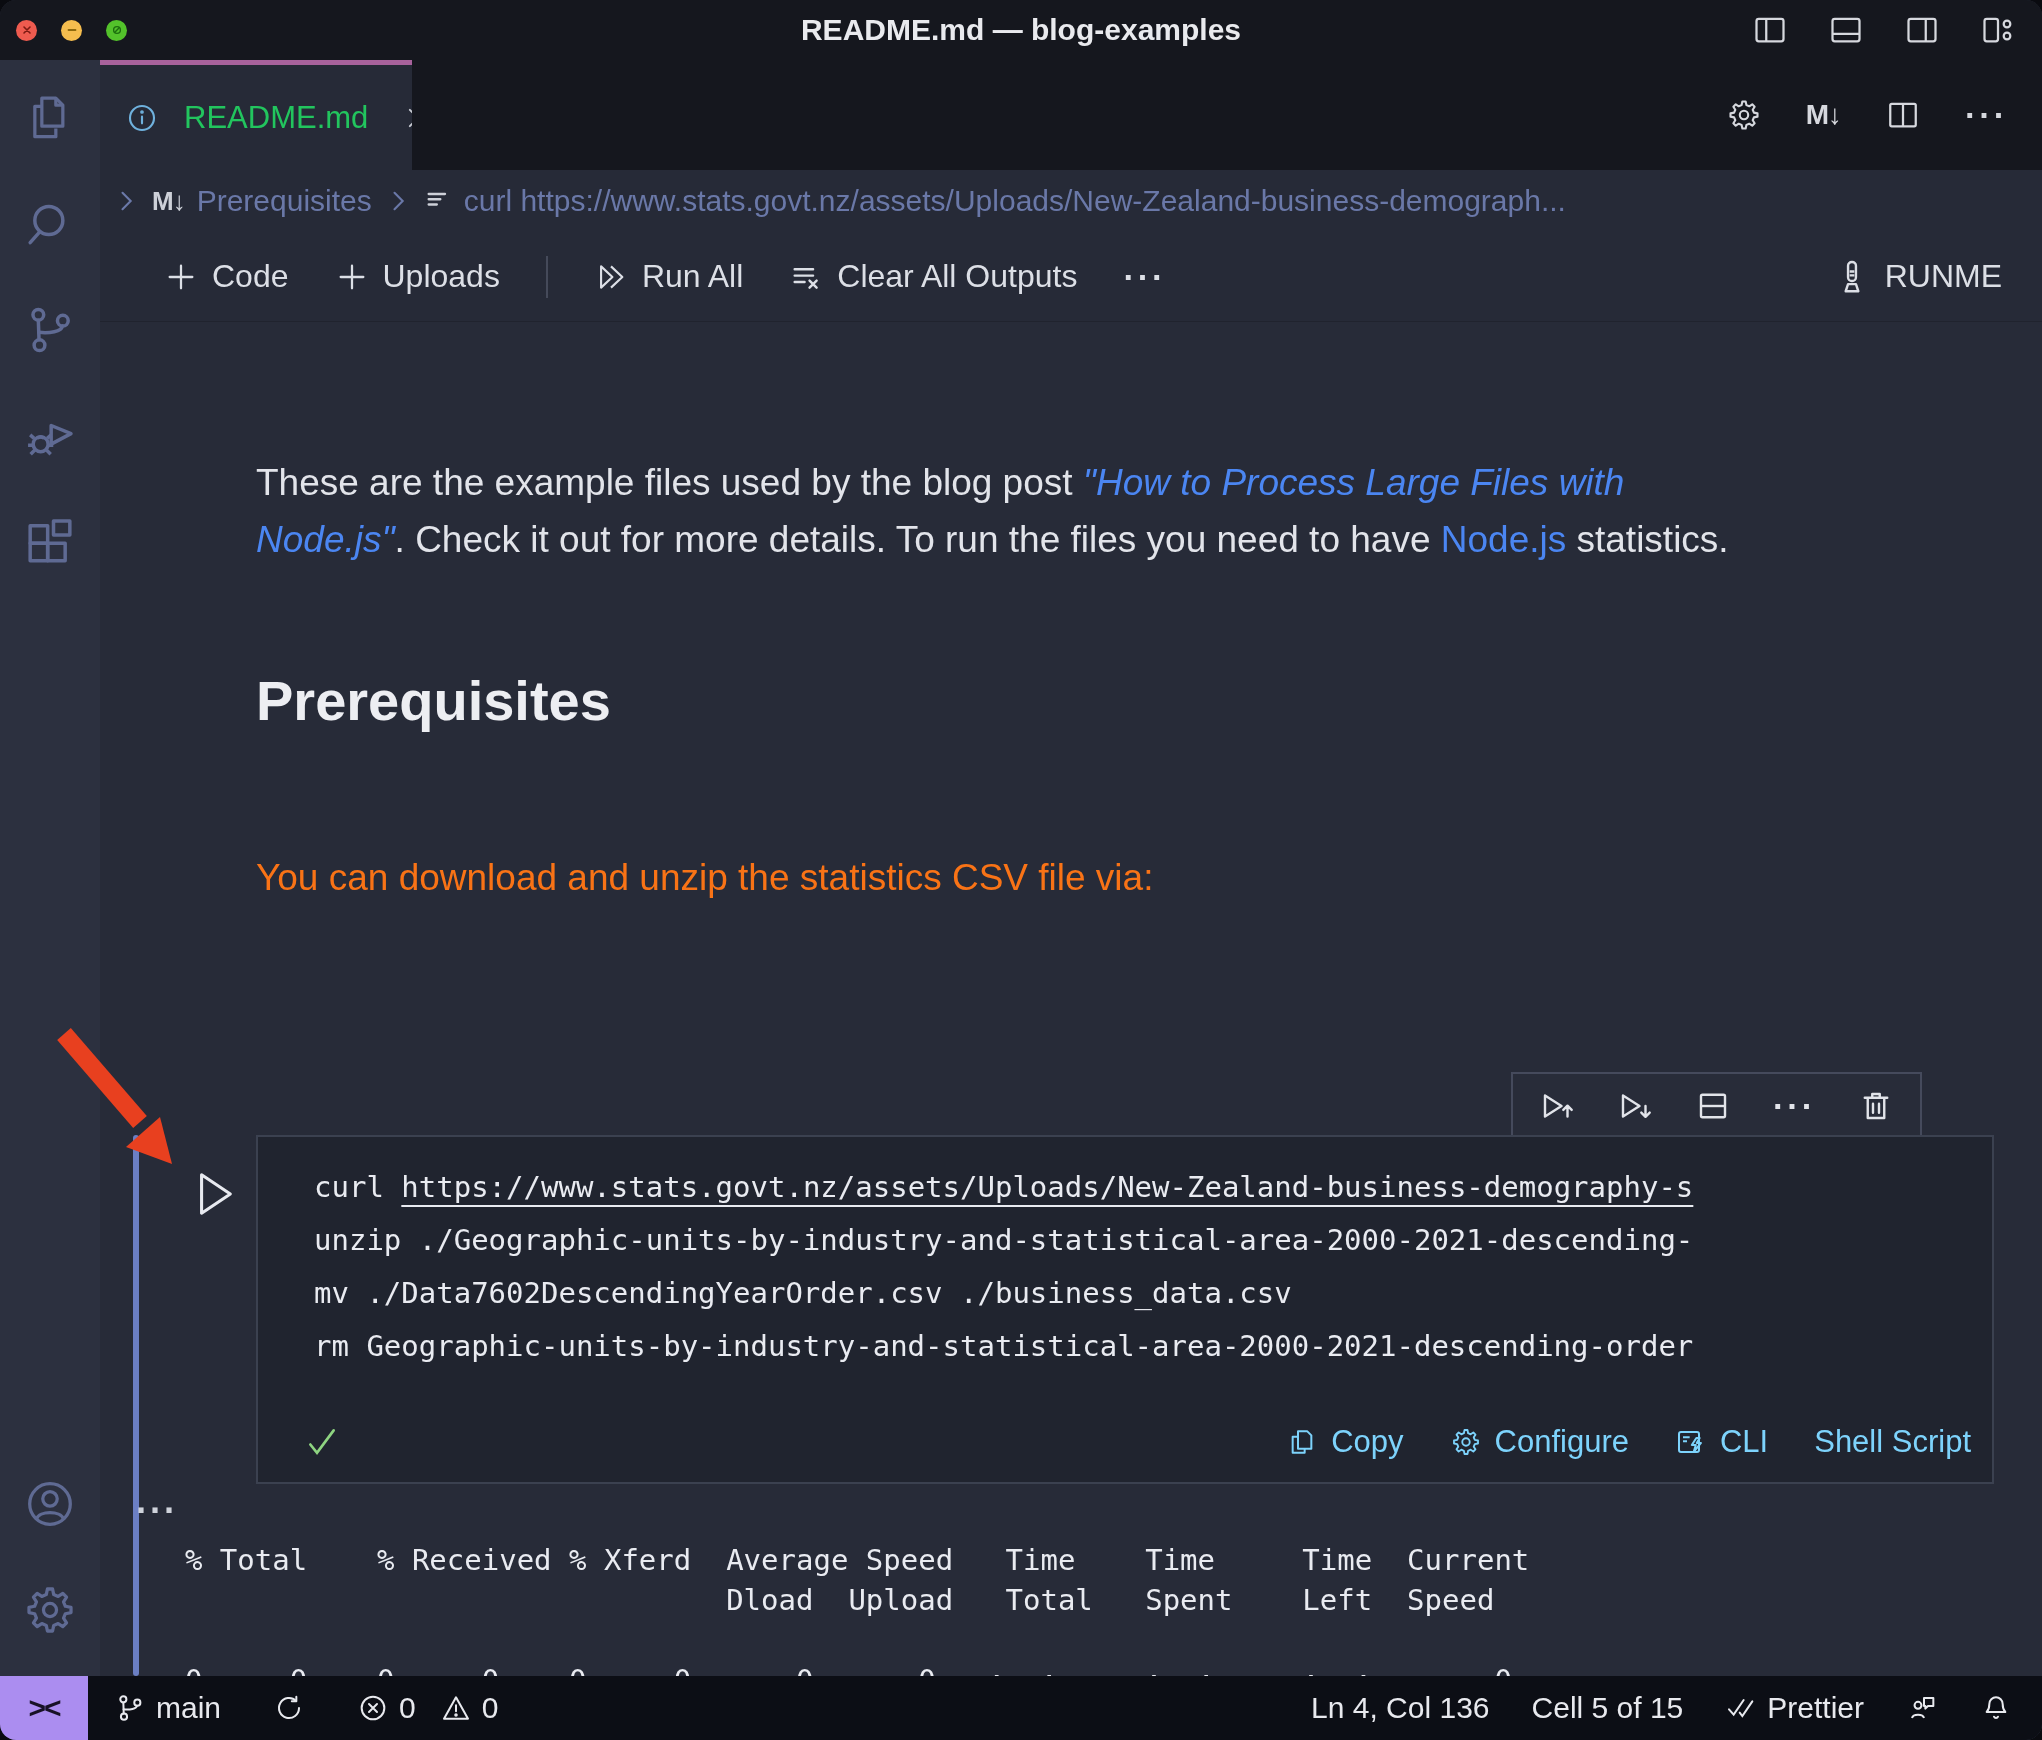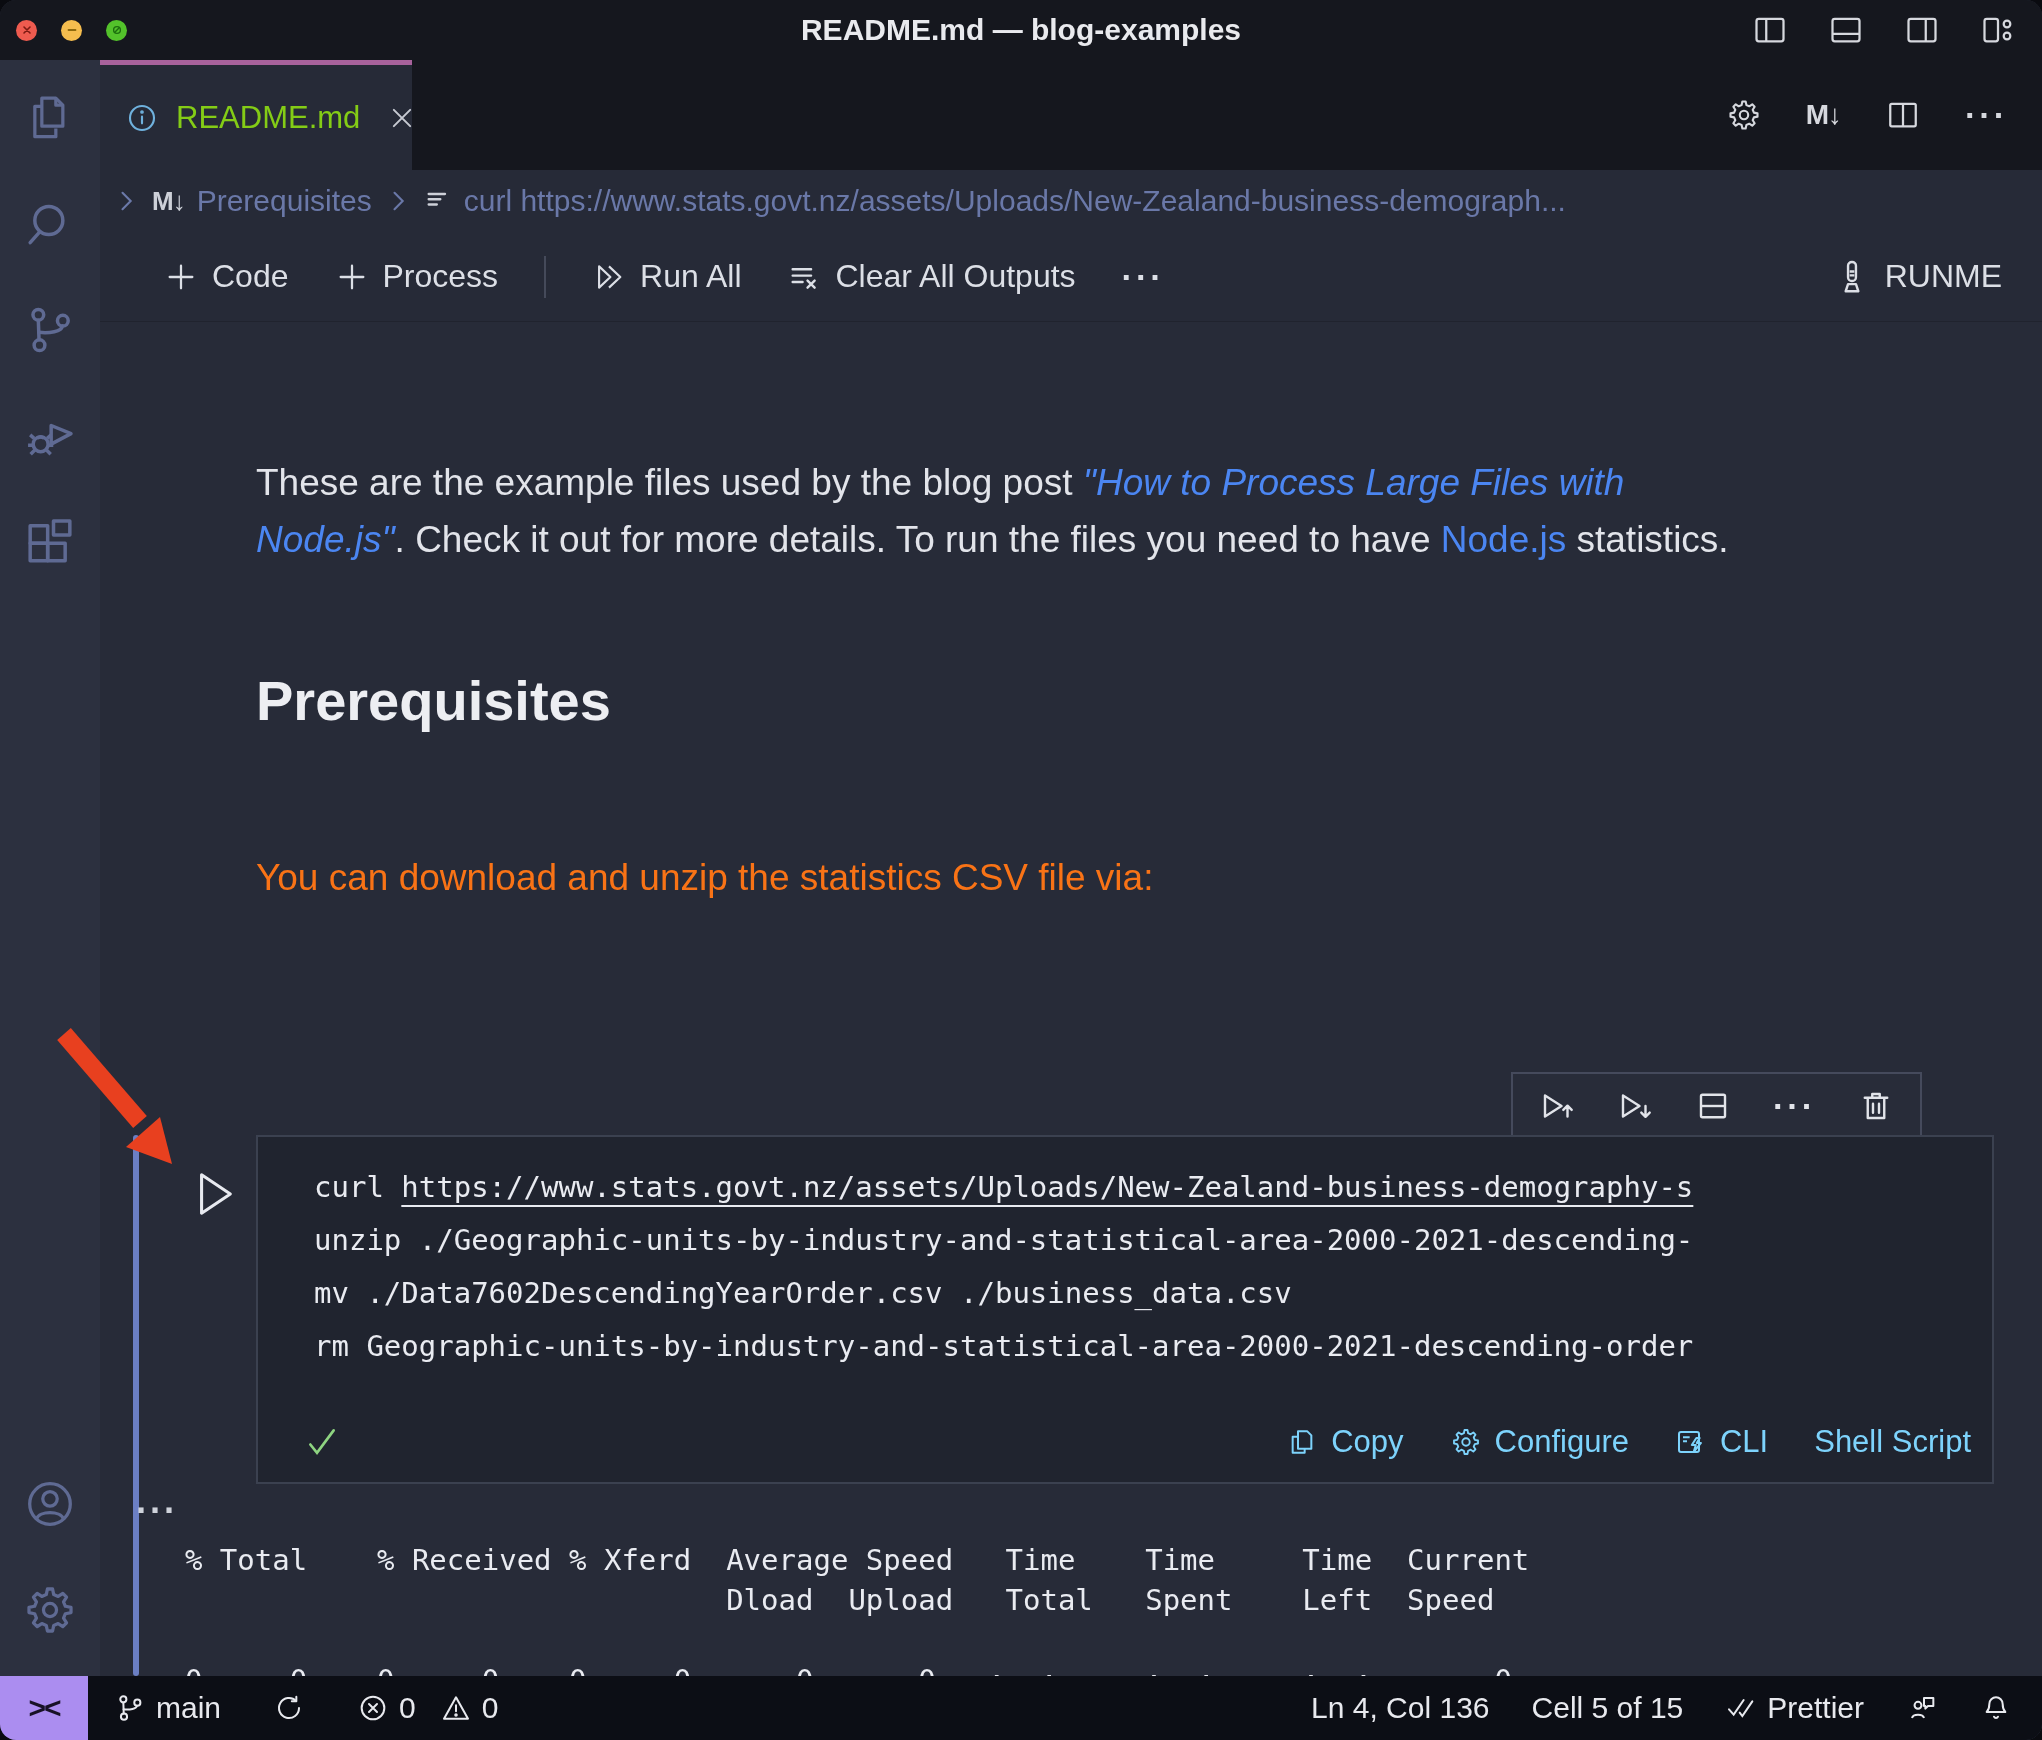--- a/index.html
+++ b/index.html
@@ -24,21 +24,21 @@
                  padding:30px 0 38px; gap:50px; flex-shrink:0; }
   .activitybar .ab-icon { width:56px; height:56px; color:#5f6a93; display:flex; }
   .activitybar .ab-icon svg { width:56px; height:56px; }
   .ab-spacer { flex:1; }
 
   .editor-col { flex:1; display:flex; flex-direction:column; min-width:0; }
 
   
   .tabstrip { height:110px; background:#15171e; display:flex; align-items:stretch; }
   .tab { width:312px; background:#262a37; border-top:5px solid #a8629c; display:flex; align-items:center;
-         padding:0 26px; gap:18px; color:#84cc16; font-size:31px; }
+         padding:0 26px; gap:26px; color:#22c55e; font-size:31px; }
   .tab .info-ic { width:32px; height:32px; color:#6fb1dd; flex-shrink:0; }
   .tab .close-ic { width:28px; height:28px; color:#c7cad2; margin-left:10px; flex-shrink:0; }
   .tab-rest { flex:1; background:#15171e; }
   .tab-actions { display:flex; align-items:center; gap:44px; padding:0 34px; background:#15171e; }
   .tab-actions .ta { color:#d6d8de; display:flex; align-items:center; }
   .tab-actions svg { width:36px; height:36px; }
   .md-badge { font-weight:700; font-size:28px; letter-spacing:-1px; }
   .dots { font-size:34px; font-weight:700; letter-spacing:3px; line-height:1; }
 
   
@@ -265,21 +265,21 @@
         <div class="nb-item">
           <svg viewBox="0 0 24 24" fill="none" stroke="currentColor" stroke-width="1.6" stroke-linecap="round">
               <path d="M12 4v16M4 12h16"></path>
             </svg>
           <span>Code</span>
         </div>
         <div class="nb-item">
           <svg viewBox="0 0 24 24" fill="none" stroke="currentColor" stroke-width="1.6" stroke-linecap="round">
               <path d="M12 4v16M4 12h16"></path>
             </svg>
-          <span>Process</span>
+          <span>Uploads</span>
         </div>
         <div class="nb-divider"></div>
         <div class="nb-item">
           <svg viewBox="0 0 24 24" fill="none" stroke="currentColor" stroke-width="1.5" stroke-linejoin="round">
               <path d="M5 4.5l8 7.5-8 7.5v-15z"></path>
               <path d="M12 4.5l8 7.5-8 7.5"></path>
             </svg>
           <span>Run All</span>
         </div>
         <div class="nb-item">

